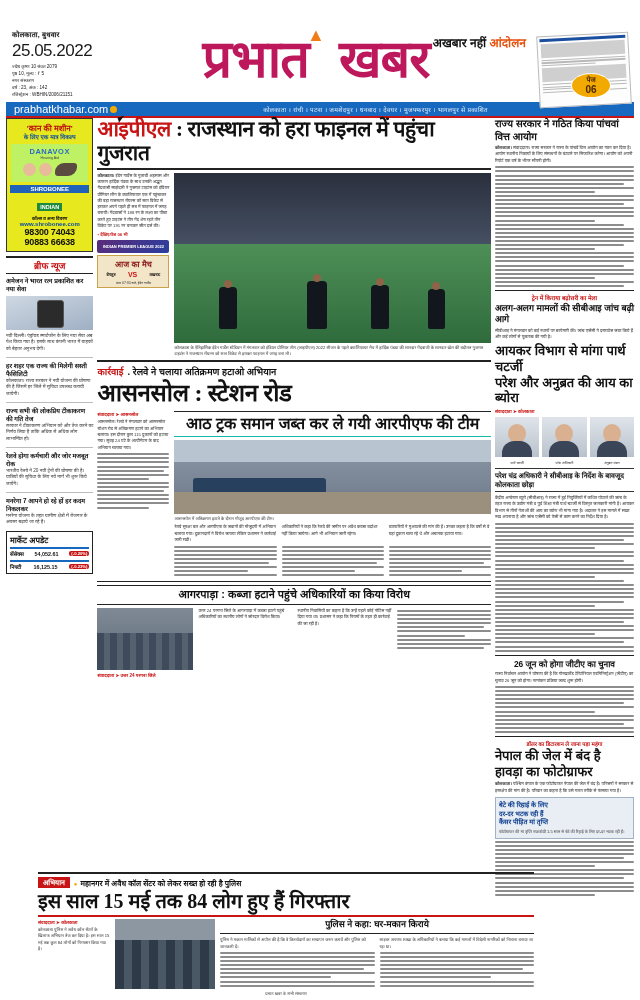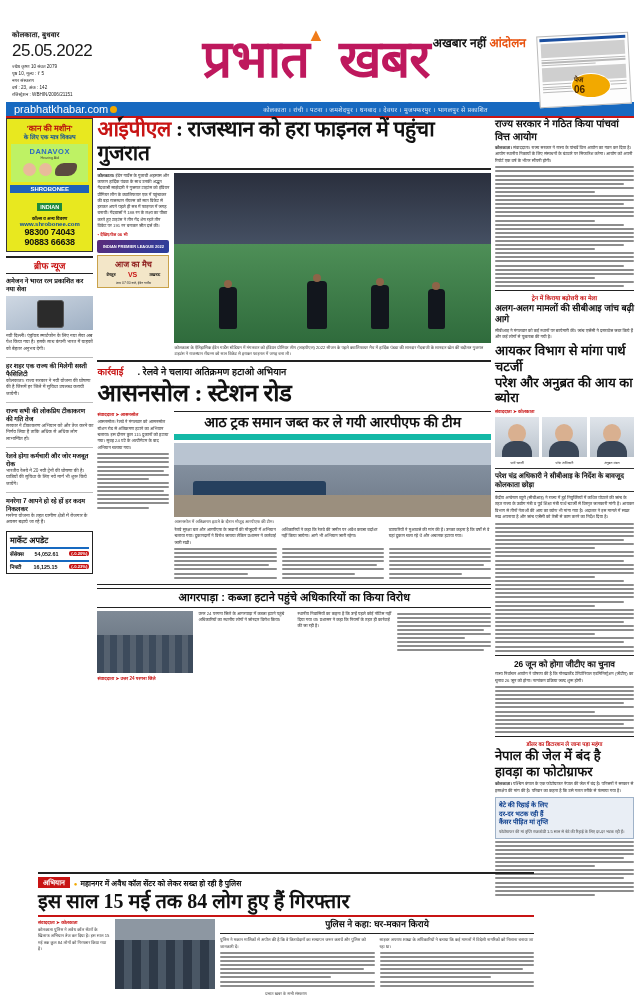--- a/index.html
+++ b/index.html
@@ -26,21 +26,21 @@
   .mh-tagline .accent { color: #e8520f; }
   .mh-thumb { width: 92px; height: 72px; background: #fdfdfd; border: 1px solid #bbb;
      position: relative; overflow: hidden; transform: rotate(-3deg); margin-top: 4px; }
   .thumb-strip { height: 3px; background:#1a4fa0; margin:2px; }
   .thumb-line { height: 1.1px; background: #b9b9b9; margin: 1.4px 3px; }
   .thumb-line.s { width: 60%; }
   .thumb-blk { height: 14px; background:#cfcfcf; margin: 2px 3px; }
 
   .pagebadge { position: absolute; right: 26px; top: 76px; width: 34px; height: 19px; border-radius: 50%;
      background: #f2a900; color: #4a2800; font-size: 7px; font-weight: bold; display:flex;
-     flex-direction: column; justify-content:center; line-height:1.1;
+     flex-direction: column; align-items:center; justify-content:center; line-height:1.1;
      box-shadow: 0 0 0 2px #f2a900, 0 0 0 3px #fff; }
   .pagebadge .num { font-size: 10px; }
 
   
   .bluebar { height: 16px; background: #1769c0; display:flex; align-items:center;
       border-bottom: 2px solid #c81414; margin-top: 2px; }
   .site { background:#1769c0; color:#fff; font-size: 11px; padding-left: 8px; font-weight: 500; }
   .site-dot { display:inline-block; width:7px; height:7px; border-radius:50%; background:#f2a900; margin-left:2px;}
   .cities { flex:1; text-align:center; color:#eaf2fb; font-size: 6.2px; letter-spacing:.3px; }
 
@@ -317,21 +317,21 @@
             <div class="player" style="left:14%; width:18px; height:42px;"></div>
             <div class="player" style="left:42%; width:20px; height:48px;"></div>
             <div class="player" style="left:62%; width:18px; height:44px;"></div>
             <div class="player" style="left:80%; width:17px; height:40px;"></div>
           </div>
           <div class="caption">कोलकाता के ऐतिहासिक ईडेन गार्डेंस स्टेडियम में मंगलवार को इंडियन प्रीमियर लीग (आइपीएल) 2022 सीजन के पहले क्वालिफायर मैच में हार्दिक पंड्या की शानदार गेंदबाजी के शानदार खेल की बदौलत गुजरात टाइटंस ने राजस्थान रॉयल्स को सात विकेट से हराकर फाइनल में जगह बना ली।</div>
         </div>
       </div>
 
       <div class="rule thick"></div>
-      <div style="display:flex;align-items:flex-start;gap:14px;">
+      <div style="display:flex;align-items:flex-start;gap:4px;">
         <span style="font-size:9.5px;font-weight:bold;color:#c81414;">कार्रवाई</span>
         <span style="font-size:9.5px;font-weight:bold;color:#111;">. रेलवे ने चलाया अतिक्रमण हटाओ अभियान</span>
       </div>
       <div class="lead-head" style="font-size:24px;margin-top:2px;">आसनसोल : स्टेशन रोड</div>
 
       <div style="display:flex;gap:5px;margin-top:4px;">
         <div style="width:72px;">
           <div class="byline">संवाददाता ➤ आसनसोल</div>
           <div style="font-size:4.3px;line-height:1.5;color:#333;margin-top:2px;">आसनसोल। रेलवे ने मंगलवार को आसनसोल स्टेशन रोड से अतिक्रमण हटाने का अभियान चलाया। इस दौरान कुल 115 दुकानों को हटाया गया। सुबह 24 घंटे के अल्टीमेटम के बाद अभियान चलाया गया।</div>
           <div class="txt">
@@ -345,21 +345,21 @@
             <span></span>
               <span></span>
               <span></span>
               <span></span>
               <span></span>
               <span></span>
               <span></span>
           </div>
         </div>
         <div style="flex:1;">
-          <div class="sub-head" style="text-align:center;border-top:1px solid #222;border-bottom:6px solid #14b8a6;padding:2px 0;font-size:14px;">आठ ट्रक समान जब्त कर ले गयी आरपीएफ की टीम</div>
+          <div class="sub-head" style="text-align:center;border-top:1px solid #222;border-bottom:1px solid #14b8a6;padding:2px 0;font-size:16px;">आठ ट्रक समान जब्त कर ले गयी आरपीएफ की टीम</div>
           <div class="photo-street" style="margin-top:3px;">
             <div class="sky"></div>
             <div class="truck"></div>
             <div class="rubble"></div>
           </div>
           <div class="caption">आसनसोल में अतिक्रमण हटाते के दौरान मौजूद आरपीएफ की टीम।</div>
           <div style="display:flex;gap:5px;margin-top:2px;">
             <div style="flex:1;font-size:4.3px;line-height:1.5;color:#333;">रेलवे सुरक्षा बल और आरपीएफ के जवानों की मौजूदगी में अभियान चलाया गया। दुकानदारों ने विरोध जताया लेकिन प्रशासन ने कार्रवाई जारी रखी।</div>
             <div style="flex:1;font-size:4.3px;line-height:1.5;color:#333;">अधिकारियों ने कहा कि रेलवे की जमीन पर अवैध कब्जा बर्दाश्त नहीं किया जायेगा। आगे भी अभियान जारी रहेगा।</div>
             <div style="flex:1;font-size:4.3px;line-height:1.5;color:#333;">व्यापारियों ने मुआवजे की मांग की है। उनका कहना है कि वर्षों से वे यहां दुकान चला रहे थे और अचानक हटाया गया।</div>

